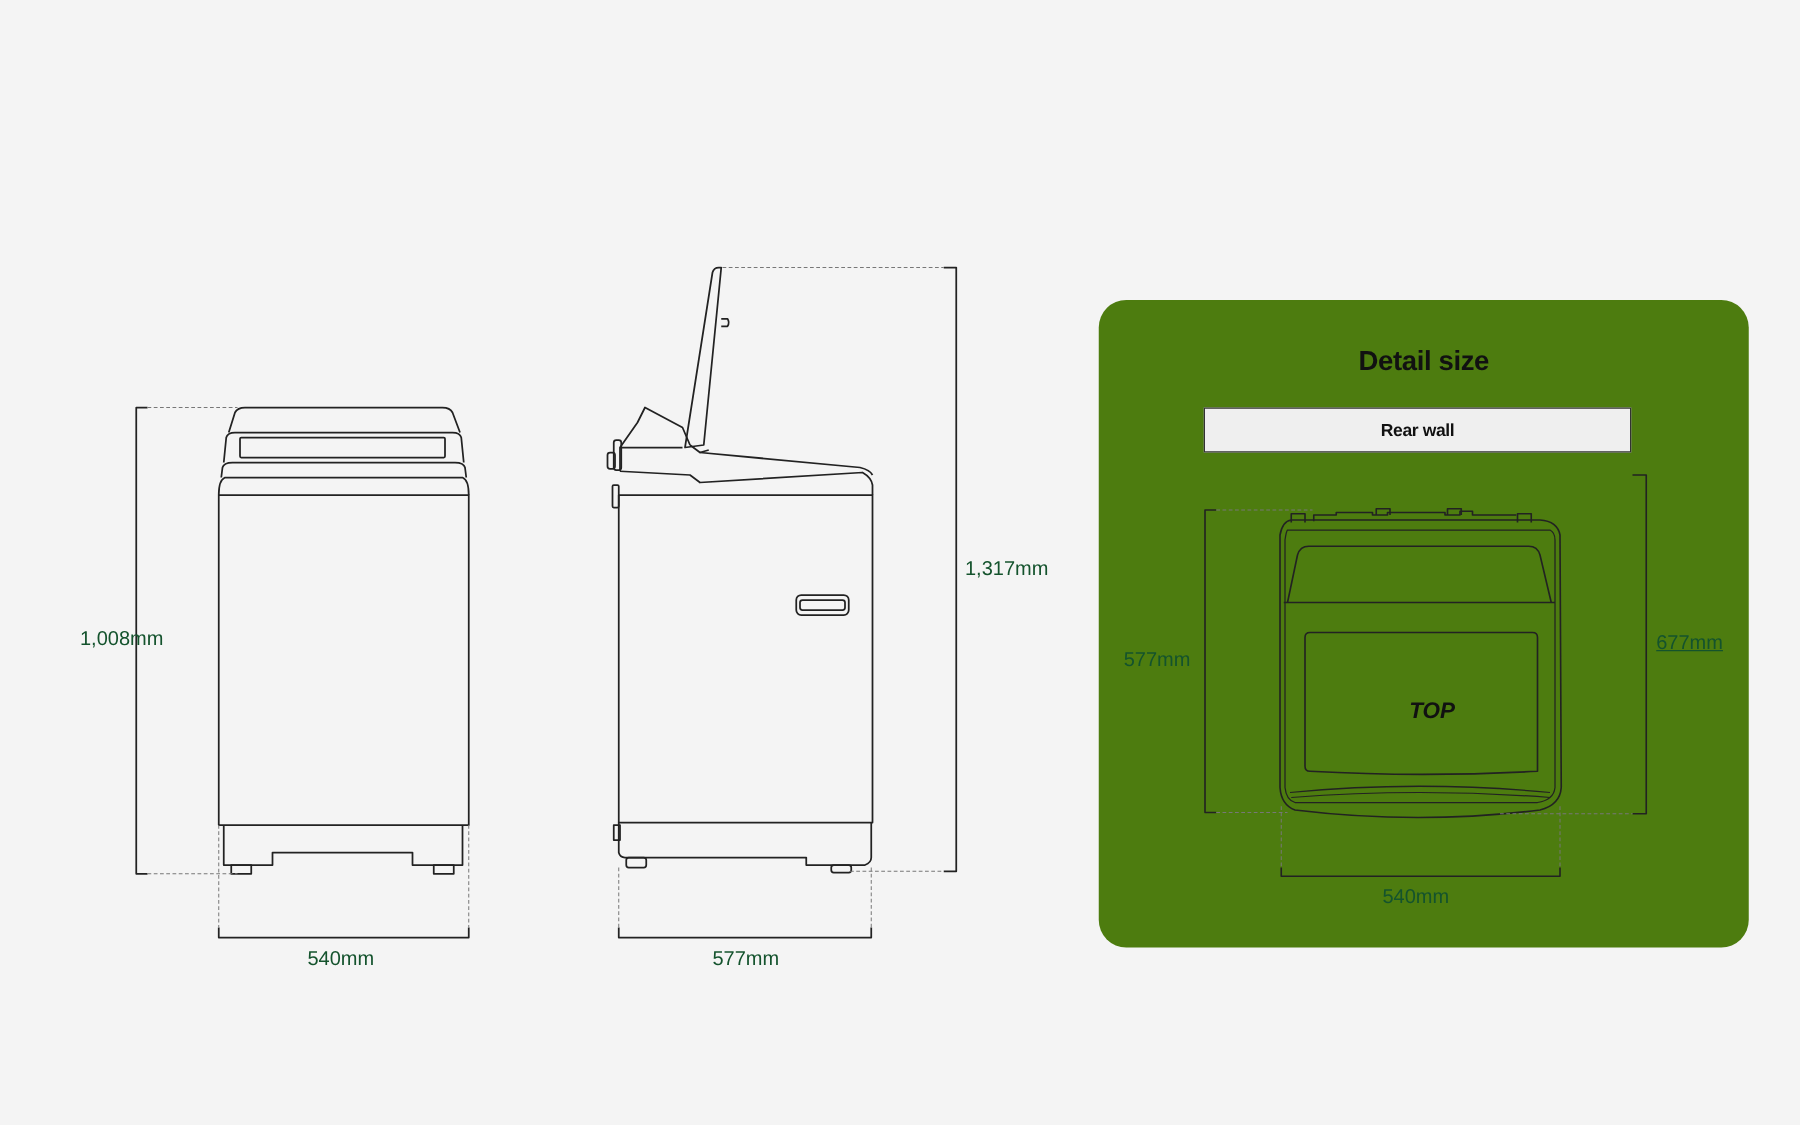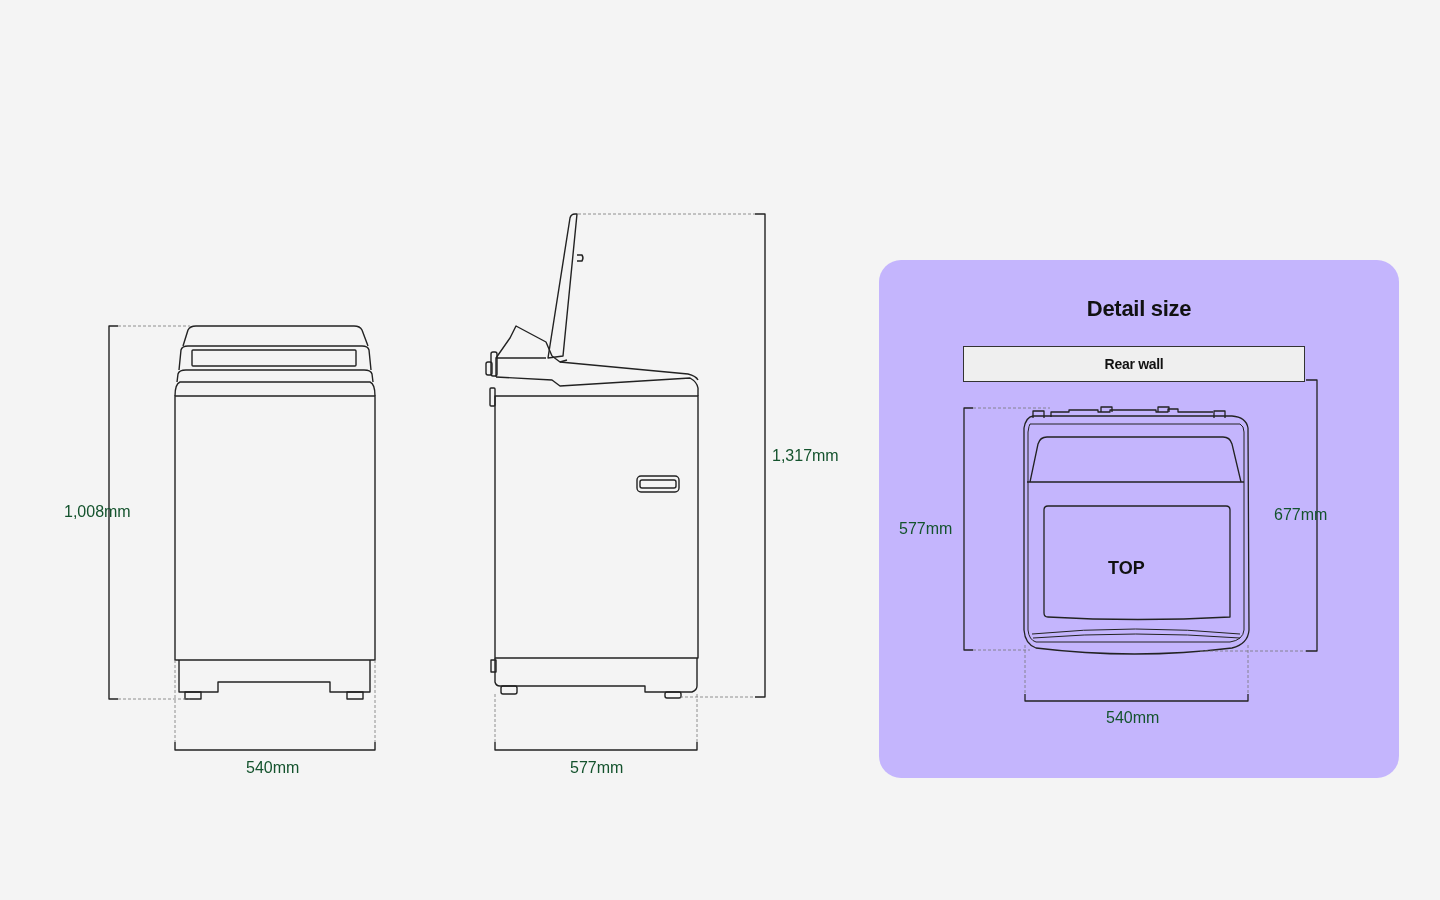--- a/index.html
+++ b/index.html
@@ -9,35 +9,35 @@
     font-family: "Liberation Sans", sans-serif;
     color: #111;
     position: relative;
   }
   .stage { position: absolute; left: 0; top: 0; width: 1440px; height: 900px; }
   .label {
     position: absolute; font-size: 16px; color: #14532d;
     font-family: "Liberation Sans", sans-serif; white-space: nowrap;
   }
   .card {
-    position: absolute; left: 879px; top: 260px; width: 520px; height: 518px;
-    background: #c4b5fd; border-radius: 22px;
+    position: absolute; left: 879px; top: 240px; width: 520px; height: 518px;
+    background: #4d7c0f; border-radius: 22px;
   }
   .card-title {
     position: absolute; left: 0; width: 520px; top: 36px; text-align: center;
     font-size: 22px; font-weight: bold; letter-spacing: -0.3px;
   }
   .rear-wall {
     position: absolute; left: 84px; top: 86px; width: 342px; height: 36px;
     background: #efefef; border: 1px solid #333; box-sizing: border-box;
     display: flex; align-items: center; justify-content: center;
     font-size: 14px; font-weight: bold; letter-spacing: -0.3px;
   }
   .top-label {
-    position: absolute; font-size: 18px; font-weight: bold; left: 1108px; top: 558px; width: 56px; text-align: left;
+    position: absolute; font-size: 18px; font-weight: bold; left: 1108px; top: 558px; width: 56px; text-align: right; font-style: italic;
   }
   svg { position: absolute; left: 0; top: 0; }
 </style>
 </head>
 <body>
 
 <div class="stage">
 
   <svg width="1440" height="900">
     <g fill="none" stroke="#222" stroke-width="1.4" stroke-linejoin="round">
@@ -152,16 +152,16 @@
       <g>
         <path d="M1025 694 L1025 701 L1248 701 L1248 694"></path>
         <path d="M1025 645 L1025 694" stroke-dasharray="3 2" stroke-width="0.8" stroke="#777"></path>
         <path d="M1248 645 L1248 694" stroke-dasharray="3 2" stroke-width="0.8" stroke="#777"></path>
       </g>
     </g>
   </svg>
 
   <span class="top-label">TOP</span>
   <span class="label" style="left:899px; top:520px;">577mm</span>
-  <span class="label" style="left:1274px; top:506px;">677mm</span>
+  <span class="label" style="left:1325px; top:506px;text-decoration:underline;">677mm</span>
   <span class="label" style="left:1106px; top:709px;">540mm</span>
 
 </div>
 
 </body></html>

